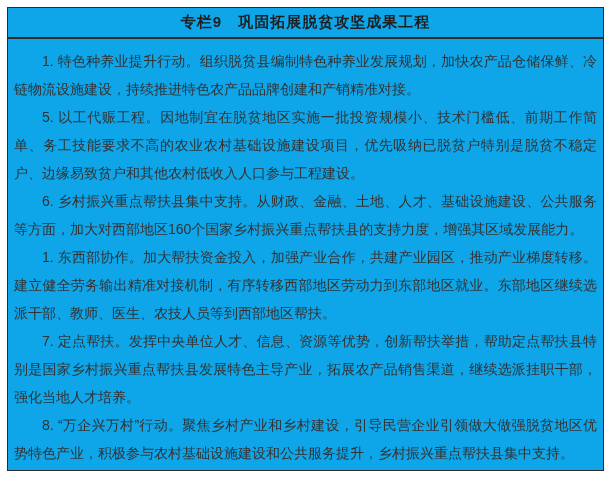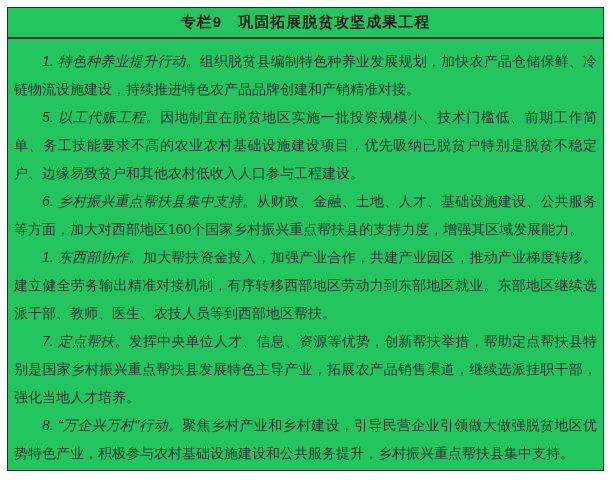--- a/index.html
+++ b/index.html
@@ -14,21 +14,21 @@
     font-family: "Liberation Sans", sans-serif;
   }
   .panel {
     position: absolute;
     left: 7px;
     top: 7px;
     width: 597px;
     height: 464px;
     box-sizing: border-box;
     border: 1px solid #2b2b2b;
-    background: #22c55e;
+    background: #0ea5e9;
   }
   .title-row {
     height: 31px;
     box-sizing: border-box;
     border-bottom: 2px solid #2b2b2b;
     display: flex;
     align-items: center;
     justify-content: center;
     font-size: 15px;
     font-weight: bold;
@@ -41,21 +41,20 @@
     line-height: 28px;
     color: #333333;
     text-align: justify;
   }
   p.item {
     margin: 0;
     padding: 0;
     text-indent: 2em;
   }
   .lead {
-    font-style: italic;
   }
 </style>
 </head>
 <body>
 
 <div class="panel">
   <div class="title-row">专栏9　巩固拓展脱贫攻坚成果工程</div>
   <div class="content">
     <p class="item"><span class="lead">1. 特色种养业提升行动。</span><span>组织脱贫县编制特色种养业发展规划，加快农产品仓储保鲜、冷链物流设施建设，持续推进特色农产品品牌创建和产销精准对接。</span></p>
     <p class="item"><span class="lead">5. 以工代赈工程。</span><span>因地制宜在脱贫地区实施一批投资规模小、技术门槛低、前期工作简单、务工技能要求不高的农业农村基础设施建设项目，优先吸纳已脱贫户特别是脱贫不稳定户、边缘易致贫户和其他农村低收入人口参与工程建设。</span></p>

